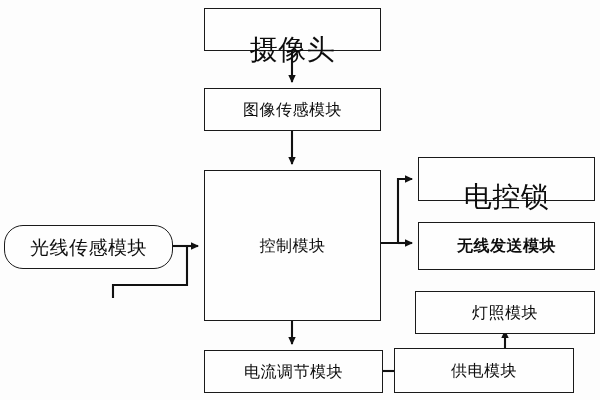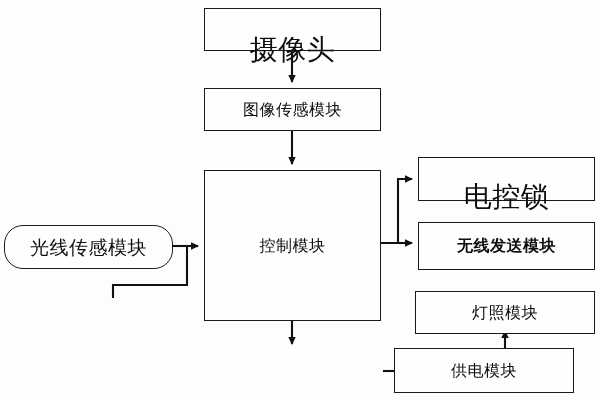--- a/index.html
+++ b/index.html
@@ -90,20 +90,23 @@
 
   <div class="node lbl-20" id="node-control">
     <span>控制模块</span>
   </div>
 
   <div class="node lbl-19" id="node-light-sensor">
     <span>光线传感模块</span>
   </div>
 
 
+  <div class="node lbl-20" id="node-current-reg">
+    <span>电流调节模块</span>
+  </div>
 
   <div class="node lbl-21" id="node-elock">
     <span>电控锁</span>
   </div>
 
   <div class="node lbl-20" id="node-wireless">
     <span>无线发送模块</span>
   </div>
 
   <div class="node lbl-20" id="node-lighting">

